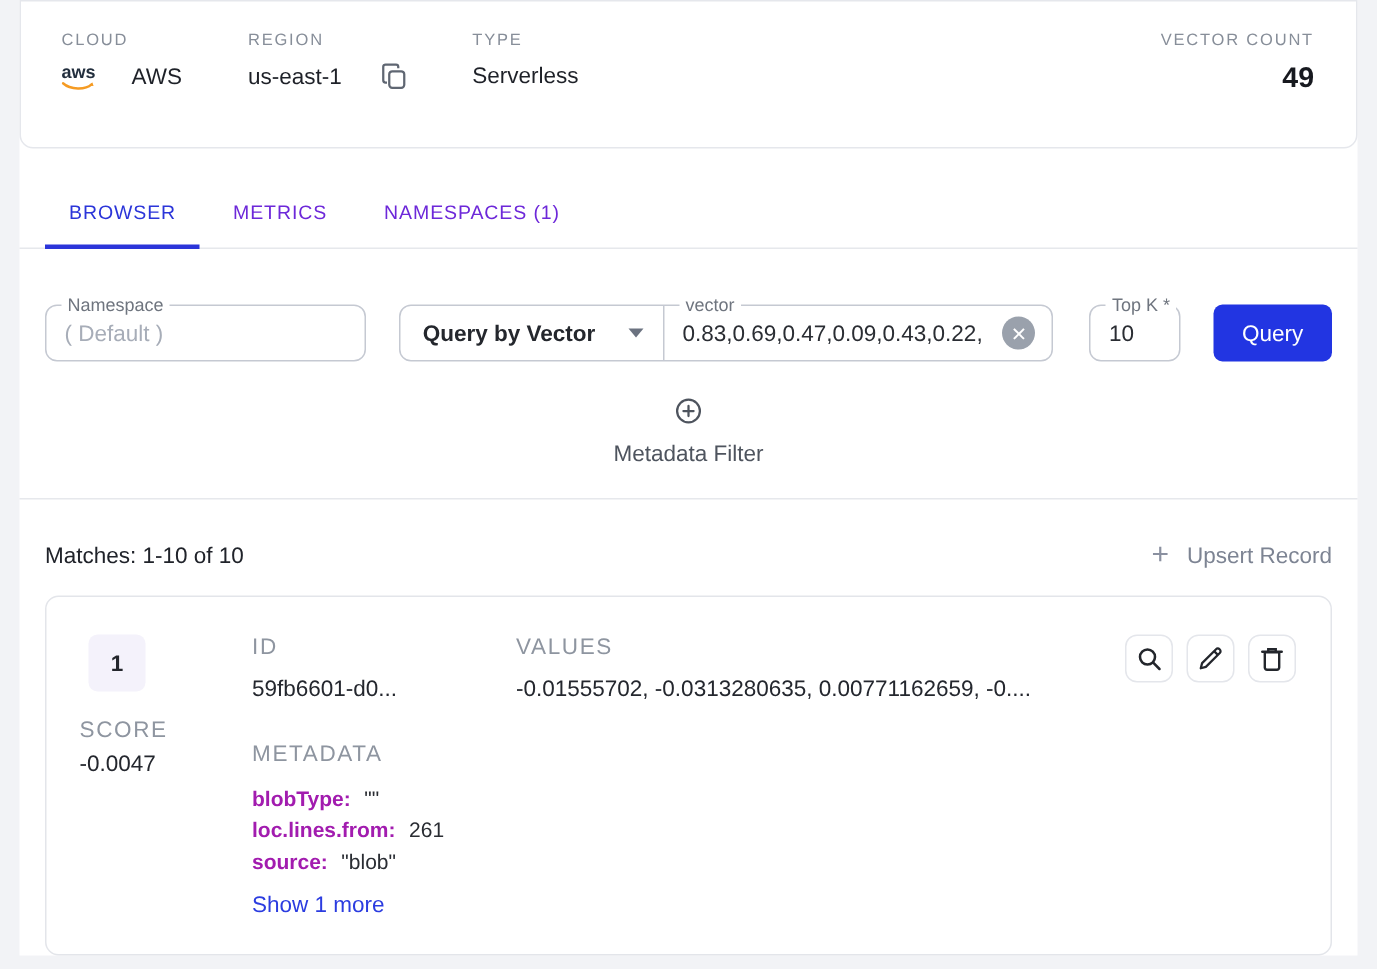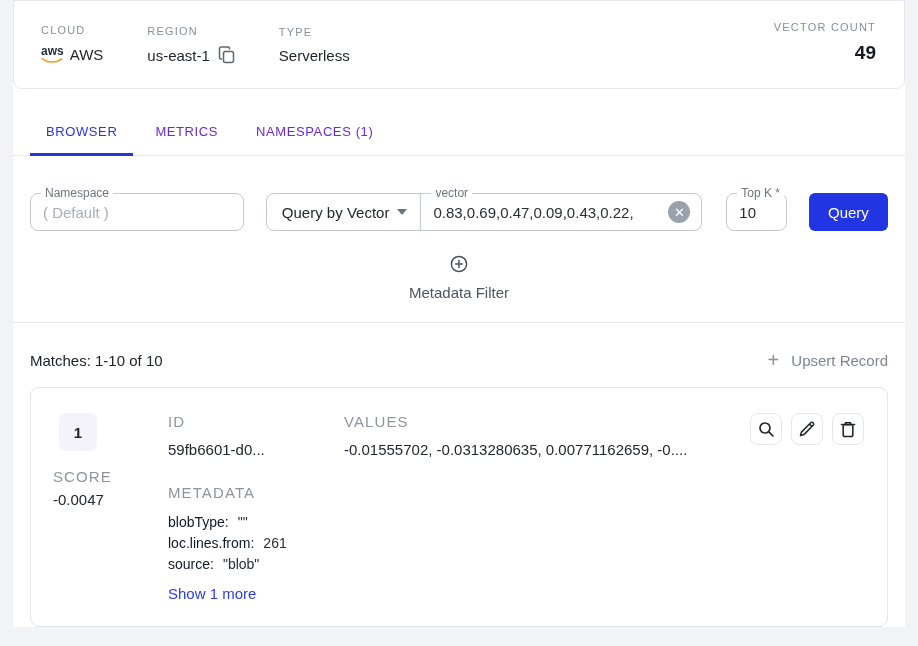--- a/index.html
+++ b/index.html
@@ -11,29 +11,29 @@
   }
   .panel { margin:0 13px; background:#ffffff; }
 
   
   .summary-card {
     border:1px solid #e5e7ec;
     border-radius:0 0 9px 9px;
     border-top:1px solid #e5e7ec;
     background:#fff;
     display:flex;
-    align-items:flex-end;
-    padding:20px 28px 24px 27px;
+    align-items:flex-start;
+    padding:20px 28px 34px 27px;
   }
   .stat { margin-right:44px; }
   .stat-label {
     font-size:11px; color:#878e99; letter-spacing:1.2px;
     margin-bottom:9px; white-space:nowrap;
   }
-  .stat-value { font-size:15px; color:#1e2128; display:flex; align-items:center; gap:6px; }
+  .stat-value { font-size:15px; color:#1e2128; display:flex; align-items:center; gap:24px; }
   .stat-right { margin-left:auto; margin-right:0; text-align:right; }
   .stat-right .stat-value { display:block; font-size:19px; font-weight:bold; color:#17191f; }
   .aws-logo { display:inline-flex; flex-direction:column; align-items:center; line-height:1; }
   .aws-word { font-size:12px; font-weight:bold; color:#232f3e; letter-spacing:0; }
   .copy-btn { display:inline-flex; cursor:pointer; margin-left:2px; }
 
   
   .tabs {
     display:flex; align-items:flex-end;
     padding:0 17px; margin-top:20px;
@@ -60,23 +60,23 @@
   }
   .ns-field { width:219px; }
   .ns-field input, .vec-input, .topk-field input {
     border:none; outline:none; background:transparent;
     font-family:inherit; font-size:15px; color:#2a2d33; width:100%;
     padding:0 12px; height:100%;
   }
   .ns-field input::placeholder { color:#a7adb8; }
   .combo { margin-left:22px; width:447px; display:flex; }
   .combo-select {
-    display:flex; align-items:center; gap:8px;
+    display:flex; align-items:center; gap:22px;
     padding:0 13px 0 15px; cursor:pointer; white-space:nowrap;
-    font-size:15px; color:#24272d; height:100%;
+    font-size:15px; color:#24272d; height:100%;font-weight:bold;
   }
   .caret {
     width:0; height:0; border-left:5px solid transparent;
     border-right:5px solid transparent; border-top:6px solid #6b7280;
   }
   .combo-divider { width:1px; background:#c5c9d2; height:100%; }
   .vec-part { position:relative; flex:1; display:flex; align-items:center; height:100%; }
   .vec-input { padding-right:44px; }
   .clear-btn {
     position:absolute; right:11px; width:22px; height:22px; border-radius:50%;
@@ -133,21 +133,21 @@
   .icon-btn {
     width:32px; height:32px; border:1px solid #e4e6eb; border-radius:8px;
     background:#fff; display:flex; align-items:center; justify-content:center;
     cursor:pointer;
   }
   .score-block { margin-top:10px; }
   .score-block .cell-label { margin-bottom:6px; }
   .meta-block { margin-top:26px; }
   .meta-rows { margin-top:2px; }
   .meta-row { font-size:14px; line-height:21px; color:#2a2d33; white-space:nowrap; }
-  .meta-key { font-weight:normal; color:#0f172a;margin-top:48px; }
+  .meta-key { font-weight:bold; color:#a21caf;margin-top:48px; }
   .meta-val { margin-left:9px; }
   .show-more { margin-top:10px; font-size:15px; color:#2b3ce0; cursor:pointer; }
   svg { display:block; }
 </style>
 </head>
 <body>
 
 <div class="panel">
 
   <div class="summary-card">

